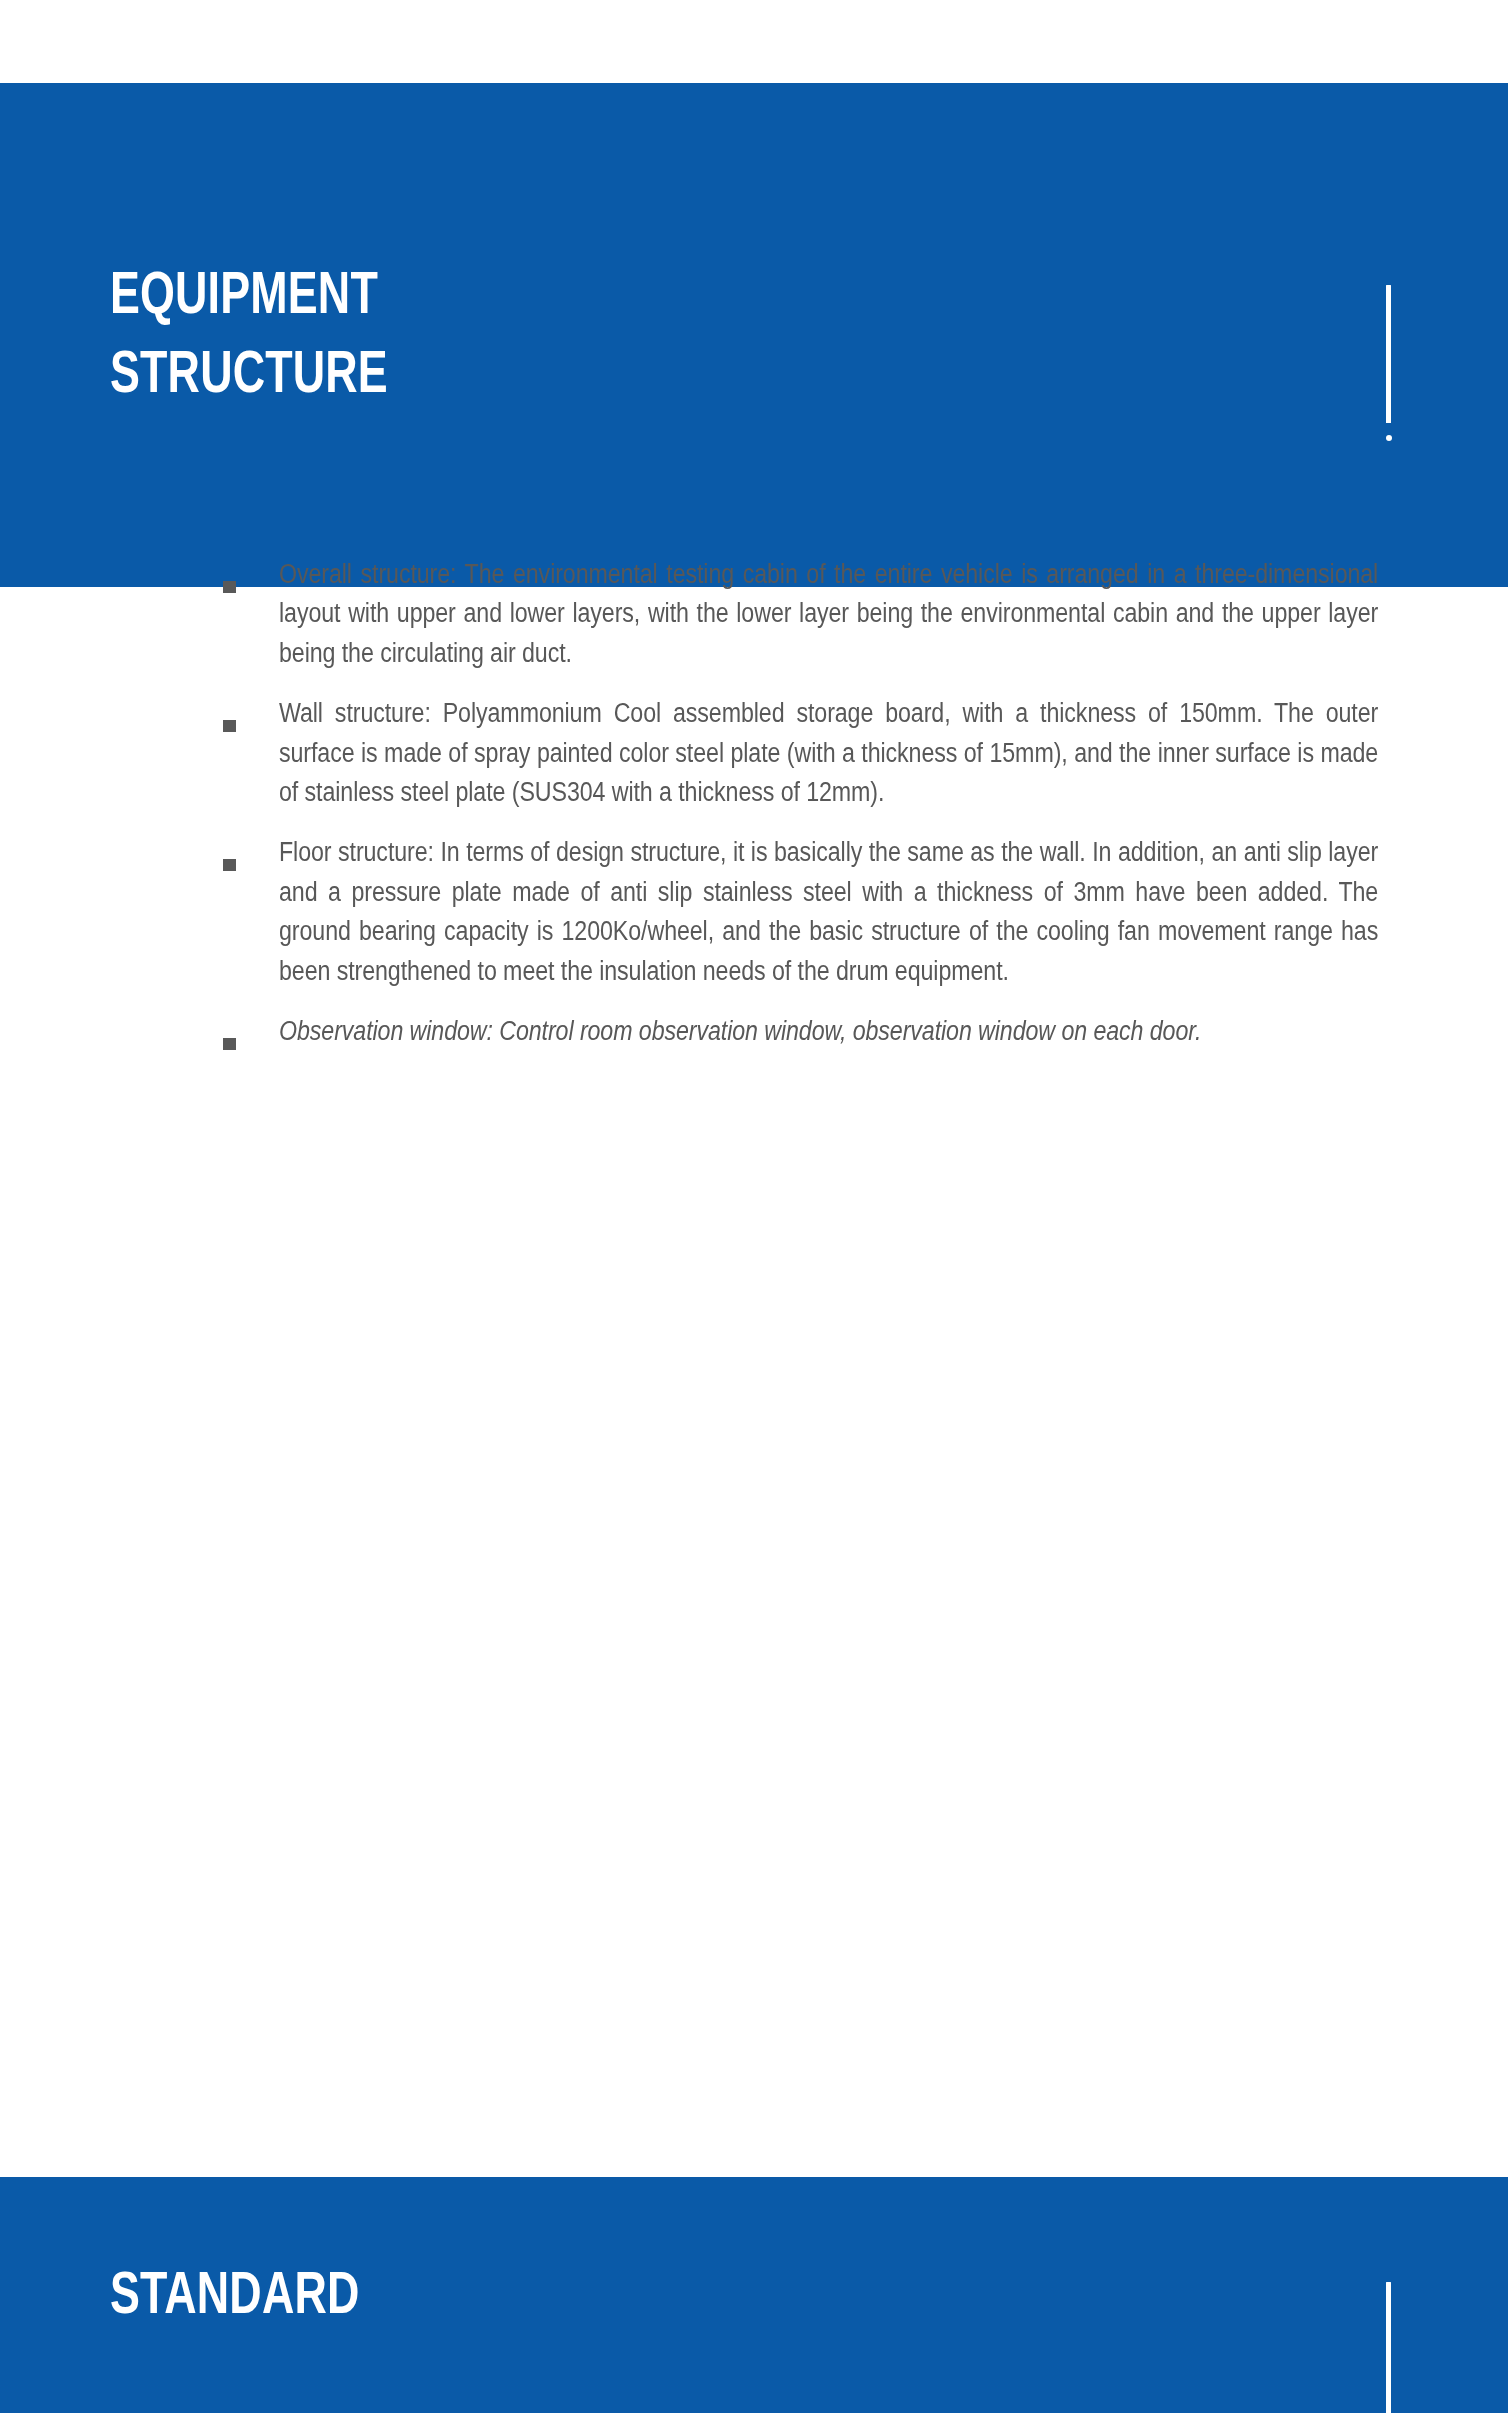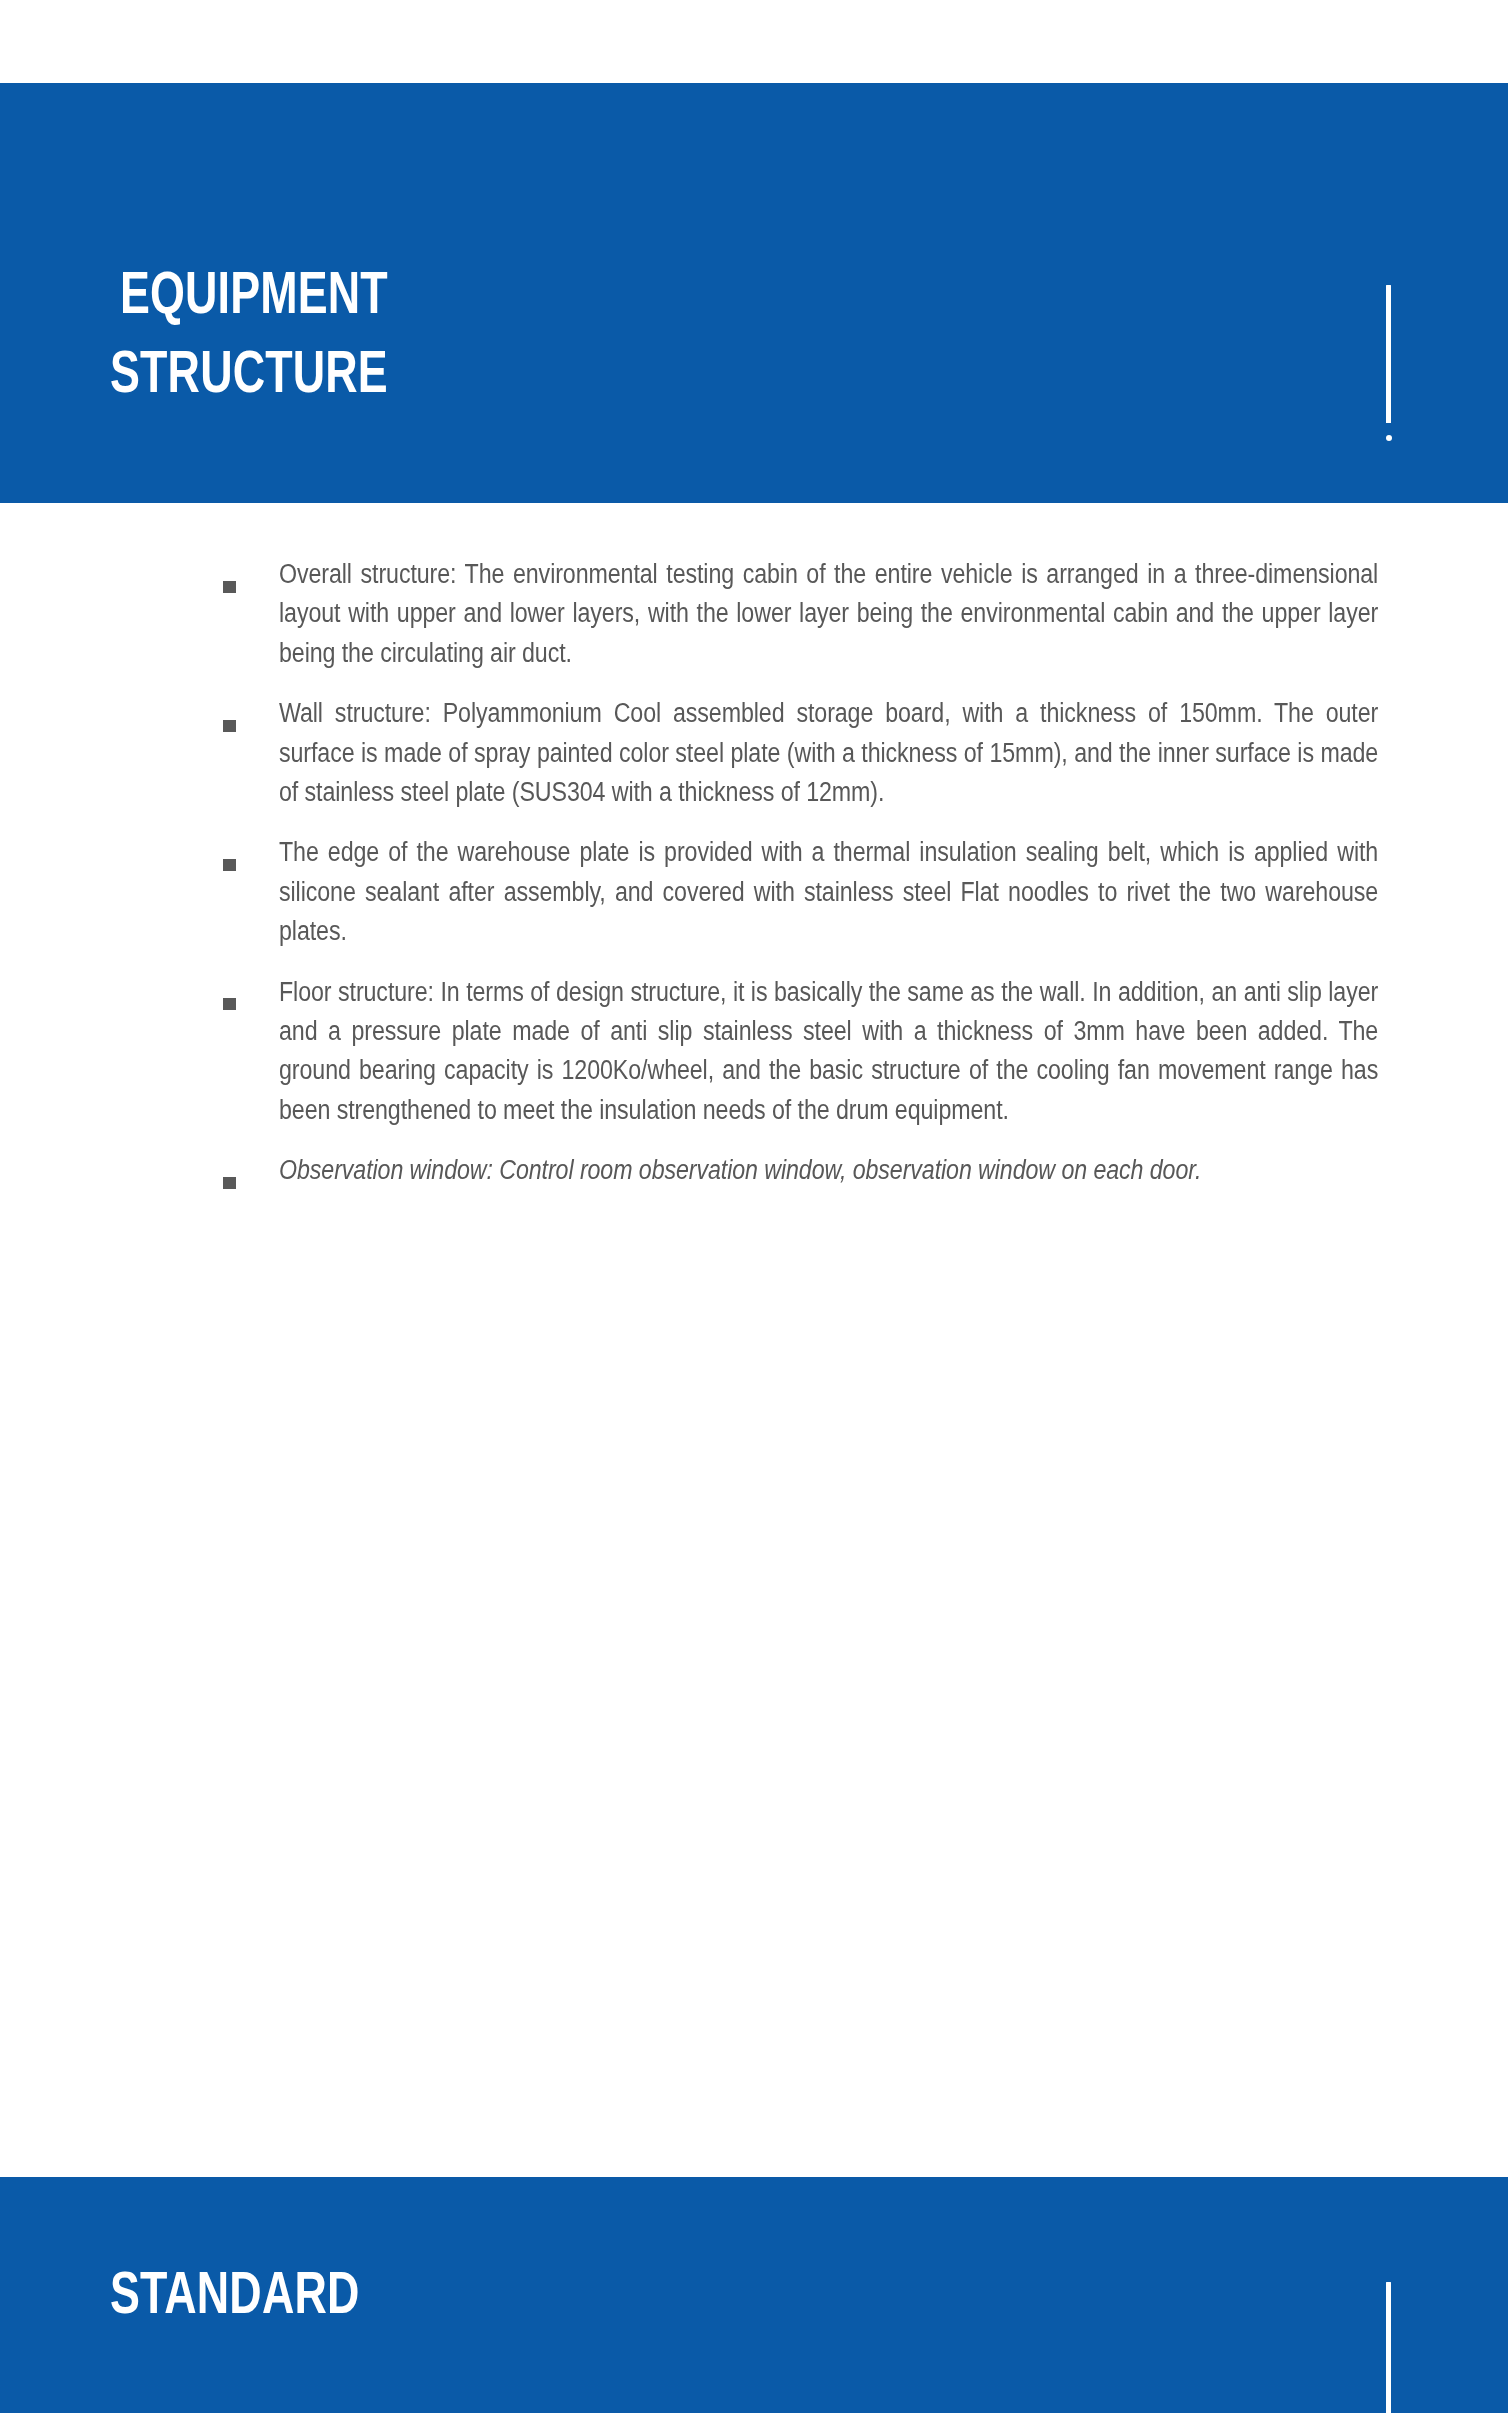--- a/index.html
+++ b/index.html
@@ -18,22 +18,21 @@
   
   .banner {
     position: absolute;
     left: 0;
     width: 1509px;
     background: #0a5aa8;
     box-sizing: border-box;
   }
   #header-banner {
     top: 83px;
-    height: 420px;
-    text-align: right;
+    height: 504px;
   }
   #footer-banner {
     top: 2177px;
     height: 353px;
   }
 
   .banner-title {
     position: absolute;
     color: #ffffff;
     font-family: "Liberation Sans", sans-serif;
@@ -156,24 +155,20 @@
     <li class="bullet-item">
       <span class="bullet-marker"></span>
       <span class="bullet-text">Overall structure: The environmental testing cabin of the entire vehicle is arranged in a three-dimensional layout with upper and lower layers, with the lower layer being the environmental cabin and the upper layer being the circulating air duct.</span>
     </li>
 
     <li class="bullet-item">
       <span class="bullet-marker"></span>
       <span class="bullet-text">Wall structure: Polyammonium Cool assembled storage board, with a thickness of 150mm. The outer surface is made of spray painted color steel plate (with a thickness of 15mm), and the inner surface is made of stainless steel plate (SUS304 with a thickness of 12mm).</span>
     </li>
 
-    <li class="bullet-item">
-      <span class="bullet-marker"></span>
-      <span class="bullet-text">The edge of the warehouse plate is provided with a thermal insulation sealing belt, which is applied with silicone sealant after assembly, and covered with stainless steel Flat noodles to rivet the two warehouse plates.</span>
-    </li>
 
     <li class="bullet-item">
       <span class="bullet-marker"></span>
       <span class="bullet-text">Floor structure: In terms of design structure, it is basically the same as the wall. In addition, an anti slip layer and a pressure plate made of anti slip stainless steel with a thickness of 3mm have been added. The ground bearing capacity is 1200Ko/wheel, and the basic structure of the cooling fan movement range has been strengthened to meet the insulation needs of the drum equipment.</span>
     </li>
 
 
 
     <li class="bullet-item">
       <span class="bullet-marker"></span>

